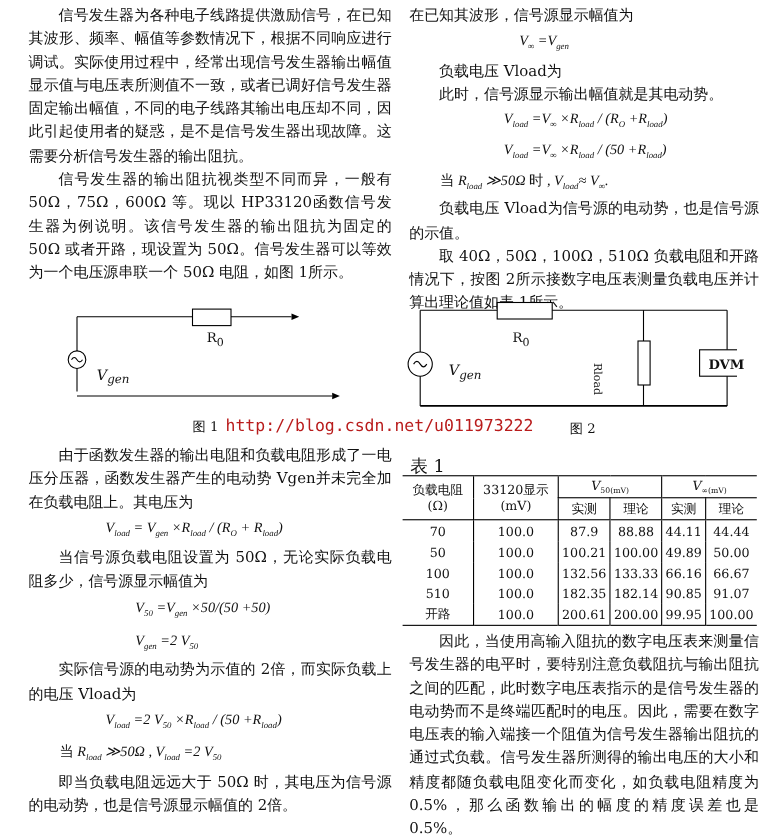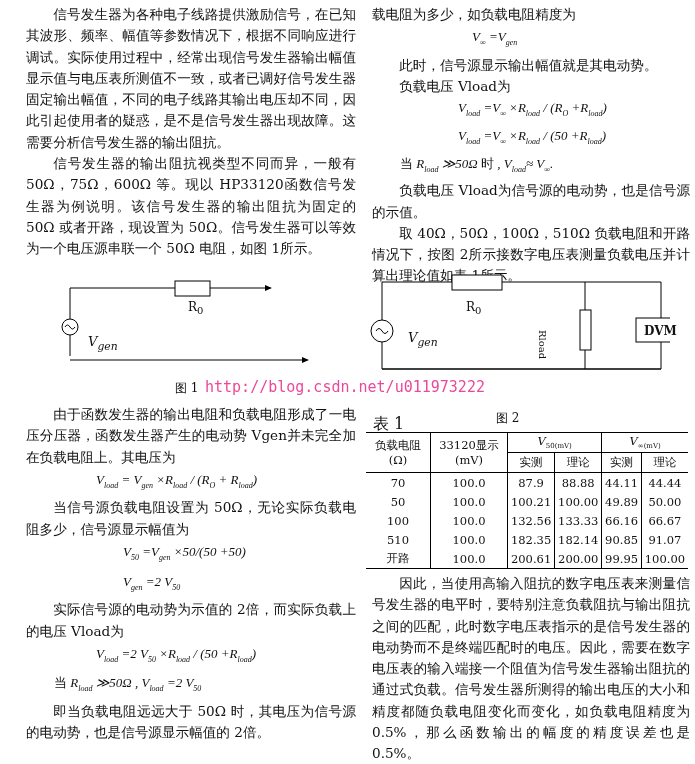--- a/index.html
+++ b/index.html
@@ -8,21 +8,21 @@
   .col { position:absolute; top:0; width:330px; }
   .col.left { left:26px; }
   .col.right { left:372px; width:318px; }
   p, .line { margin:0; font-size:13.6px; line-height:21.3px; text-align:justify; text-justify:inter-character; }
   p.indent { text-indent:2em; }
   .eq { font-family:"Liberation Serif","DejaVu Serif",serif; font-style:italic; font-size:13px; line-height:24px; white-space:nowrap; }
   .eq sub { font-size:8px; }
   .fig { position:absolute; }
   .fig svg { display:block; }
   .caption { position:absolute; font-size:12px; }
-  .watermark { position:absolute; font-family:"DejaVu Sans Mono","Liberation Mono",monospace; color:#ec4899; font-size:15px; white-space:nowrap; }
+  .watermark { position:absolute; font-family:"DejaVu Sans Mono","Liberation Mono",monospace; color:#b91c1c; font-size:15px; white-space:nowrap; }
   table.data { border-collapse:collapse; font-size:11.5px; font-family:"DejaVu Serif","Liberation Serif",serif; width:322px; }
   table.data td, table.data th { font-weight:normal; text-align:center; padding:0 2px; height:19px; }
   table.data .tb { border-top:1.5px solid #000; }
   table.data .vl { border-left:1px solid #000;margin-top:40px; }
   table.data .hl { border-bottom:1px solid #000; }
   .tbl-label { font-size:16px; }
 </style>
 </head>
 <body>
 
@@ -62,24 +62,24 @@
   <div class="eq" style="padding-left:97px">V<sub>50</sub> =V<sub>gen</sub> ×50/(50 +50)</div>
   <div class="eq" style="padding-left:97px">V<sub>gen</sub> =2 V<sub>50</sub></div>
   <p class="indent">实际信号源的电动势为示值的 2倍，而实际负载上的电压 Vload为</p>
   <div class="eq" style="padding-left:70px">V<sub>load</sub> =2 V<sub>50</sub> ×R<sub>load</sub> / (50 +R<sub>load</sub>)</div>
   <div class="eq" style="padding-left:28px"><span style="font-style:normal">当</span> R<sub>load</sub> ≫50Ω , V<sub>load</sub> =2 V<sub>50</sub></div>
   <p class="indent">即当负载电阻远远大于 50Ω 时，其电压为信号源的电动势，也是信号源显示幅值的 2倍。</p>
 
 </div>
 
 <div class="col right" style="top:4px;">
-  <p>载电阻为多少，如负载电阻精度为</p>
+  <p>在已知其波形，信号源显示幅值为</p>
   <div class="eq" style="padding-left:100px">V<sub>∞</sub> =V<sub>gen</sub></div>
+  <p class="indent">负载电压 Vload为</p>
   <p class="indent">此时，信号源显示输出幅值就是其电动势。</p>
-  <p class="indent">负载电压 Vload为</p>
   <div class="eq" style="padding-left:86px;line-height:22px">V<sub>load</sub> =V<sub>∞</sub> ×R<sub>load</sub> / (R<sub>O</sub> +R<sub>load</sub>)</div>
   <div class="eq" style="padding-left:86px;line-height:22px">V<sub>load</sub> =V<sub>∞</sub> ×R<sub>load</sub> / (50 +R<sub>load</sub>)</div>
   <div class="eq" style="padding-left:28px;line-height:22px"><span style="font-style:normal">当</span> R<sub>load</sub> ≫50Ω <span style="font-style:normal">时</span> , V<sub>load</sub>≈ V<sub>∞</sub>.</div>
   <p class="indent">负载电压 Vload为信号源的电动势，也是信号源的示值。</p>
   <p class="indent">取 40Ω，50Ω，100Ω，510Ω 负载电阻和开路情况下，按图 2所示接数字电压表测量负载电压并计算出理论值如表 1所示。</p>
 </div>
 
 <div class="fig" style="left:370px;top:272px;">
   <svg width="300" height="105" viewBox="0 0 300 105">
     <line x1="12" y1="10" x2="82" y2="10" stroke="#000" stroke-width="1"></line>
@@ -95,21 +95,21 @@
     <line x1="215" y1="78" x2="215" y2="97" stroke="#000" stroke-width="1"></line>
     <line x1="291" y1="10" x2="291" y2="46" stroke="#000" stroke-width="1"></line>
     <rect x="266" y="46" width="44" height="24" fill="#fff" stroke="#000" stroke-width="1"></rect>
     <line x1="291" y1="70" x2="291" y2="97" stroke="#000" stroke-width="1"></line>
   </svg>
 </div>
 <div class="caption" style="left:466px;top:300px;font-size:12px;"><span>R</span><sub>0</sub></div>
 <div class="caption" style="left:408px;top:330px;font-style:italic;font-size:13px;"><span>V</span><sub>gen</sub></div>
 <div class="caption" style="left:548px;top:330px;font-size:10px;transform:rotate(90deg);transform-origin:left top;">Rload</div>
 <div class="caption" style="left:644px;top:324px;font-size:12px;font-weight:bold;text-align:right;">DVM</div>
-<div class="caption" style="left:496px;top:382px;margin-top:28px;">图 2</div>
+<div class="caption" style="left:518px;top:382px;">图 2</div>
 
 <div class="caption tbl-label" style="left:373px;top:414px;">表 1</div>
 <div style="position:absolute;left:366px;top:432px;">
   <table class="data">
     <tbody>
         <tr class="tb">
       <td class="tb" rowspan="2" style="width:60px"><span>负载电阻</span><br><span>(Ω)</span></td>
       <td class="tb vl" rowspan="2" style="width:72px"><span>33120显示</span><br><span>(mV)</span></td>
       <td class="tb vl hl" colspan="2" style="font-style:italic"><span>V</span><sub style="font-size:7px;font-style:normal">50(mV)</sub></td>
       <td class="tb vl hl" colspan="2" style="font-style:italic"><span>V</span><sub style="font-size:7px;font-style:normal">∞(mV)</sub></td>

